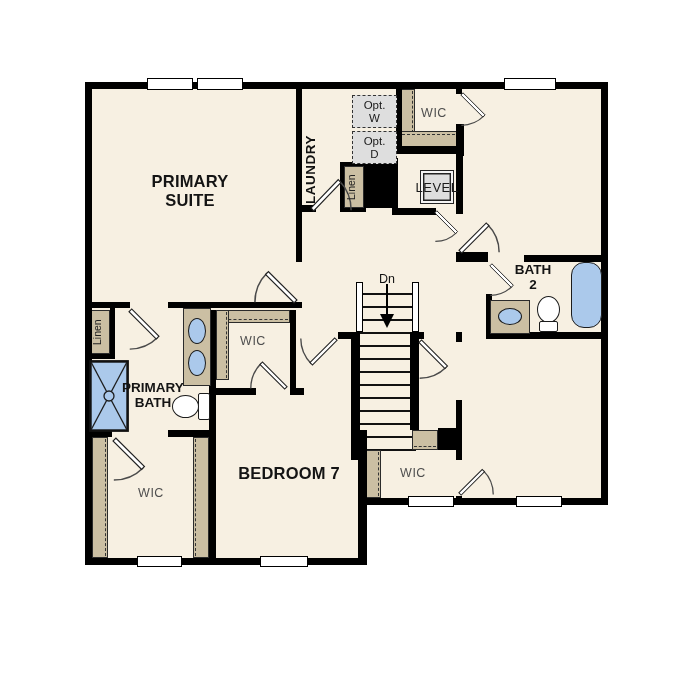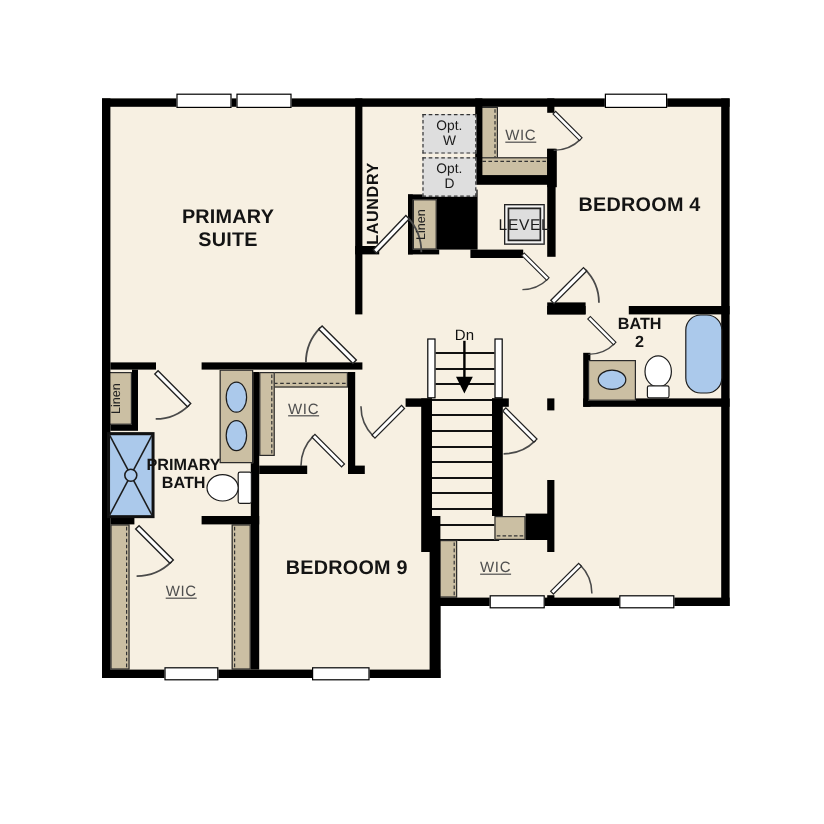--- a/index.html
+++ b/index.html
@@ -30,21 +30,21 @@
   .rail{position:absolute;background:#fff;border:1.6px solid #000;box-sizing:border-box;}
   .door{position:absolute;}
   .door svg{width:100%;height:100%;display:block;overflow:visible;}
   .door .arc{fill:none;stroke:#4a4a4a;stroke-width:1.7;}
   .door .leaf{fill:#fff;stroke:#222;stroke-width:1.3;}
   .d90{transform:rotate(90deg);} .d180{transform:rotate(180deg);} .dmx{transform:scaleX(-1);}
   .rlbl{position:absolute;font-weight:bold;font-size:16.5px;letter-spacing:.2px;color:var(--label);
         text-align:center;white-space:pre-line;line-height:1.18;}
   .mlbl{position:absolute;font-weight:bold;font-size:13.5px;color:var(--label);text-align:center;
         white-space:pre-line;line-height:1.12;}
-  .slbl{position:absolute;font-size:12.5px;color:var(--label-muted);text-align:center;letter-spacing:.5px;text-decoration:underline;}
+  .slbl{position:absolute;font-size:12.5px;color:var(--label-muted);text-align:center;letter-spacing:.5px;}
   .tlbl{position:absolute;font-size:13px;color:#1a1a1a;text-align:center;letter-spacing:.5px;}
   .vlbl{position:absolute;writing-mode:vertical-rl;transform:rotate(180deg);text-align:center;
         font-size:10.5px;color:#222;}
   .vlbl-big{position:absolute;writing-mode:vertical-rl;transform:rotate(180deg);text-align:center;
         font-weight:bold;font-size:13.5px;letter-spacing:.5px;color:#111;}
   .dnlbl{position:absolute;font-size:12.5px;color:#111;text-align:center;}
   .title{position:absolute;font-weight:bold;font-size:18px;letter-spacing:.6px;color:#1a1a1a;}
   .tub{position:absolute;background:var(--fixture-blue);border:1.8px solid #1c1c1c;
        border-radius:13px;box-sizing:border-box;}
   .sink{position:absolute;background:var(--fixture-blue);border:1.5px solid #1c1c1c;
@@ -248,25 +248,24 @@
   <div class="bowl" style="left:537px;top:296px;width:23px;height:27px"></div>
   <div class="tank" style="left:539px;top:321px;width:19px;height:11px"></div>
   <div class="tub" style="left:571px;top:262px;width:31px;height:66px"></div>
 
   <div class="rlbl" style="left:110px;top:172px;width:160px">PRIMARY
 SUITE</div>
   <div class="vlbl-big" style="left:303px;top:95px;width:28px;height:150px">LAUNDRY</div>
   <div class="vlbl" style="left:345px;top:167px;width:18px;height:40px">Linen</div>
   <div class="slbl" style="left:408px;top:106px;width:52px">WIC</div>
   <div class="tlbl" style="left:414px;top:180px;width:46px">LEVEL</div>
-  <div class="rlbl" style="left:462px;top:162px;width:142px">BEDROOM 4</div>
   <div class="mlbl" style="left:504px;top:262px;width:58px">BATH
 2</div>
   <div class="dnlbl" style="left:372px;top:272px;width:30px">Dn</div>
   <div class="slbl" style="left:226px;top:334px;width:54px">WIC</div>
   <div class="mlbl" style="left:112px;top:380px;width:82px">PRIMARY
 BATH</div>
   <div class="vlbl" style="left:91px;top:312px;width:18px;height:40px">Linen</div>
   <div class="slbl" style="left:118px;top:486px;width:66px">WIC</div>
-  <div class="rlbl" style="left:216px;top:464px;width:146px">BEDROOM 9</div>
+  <div class="rlbl" style="left:216px;top:464px;width:146px">BEDROOM 7</div>
   <div class="slbl" style="left:386px;top:466px;width:54px">WIC</div>
 
 </div>
 
 </body></html>

